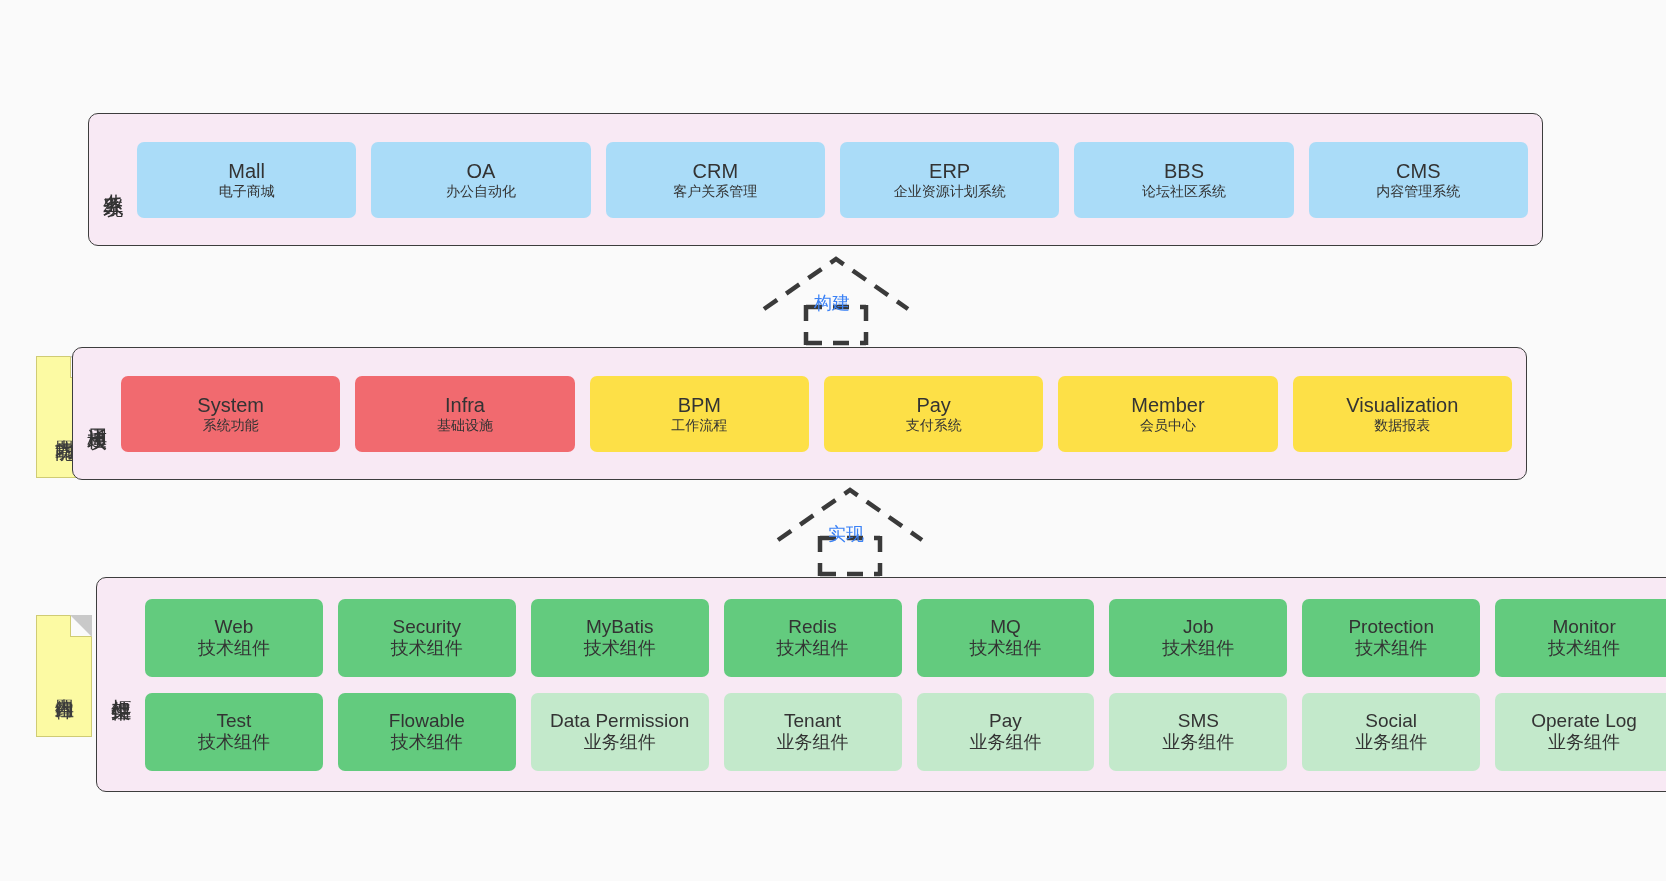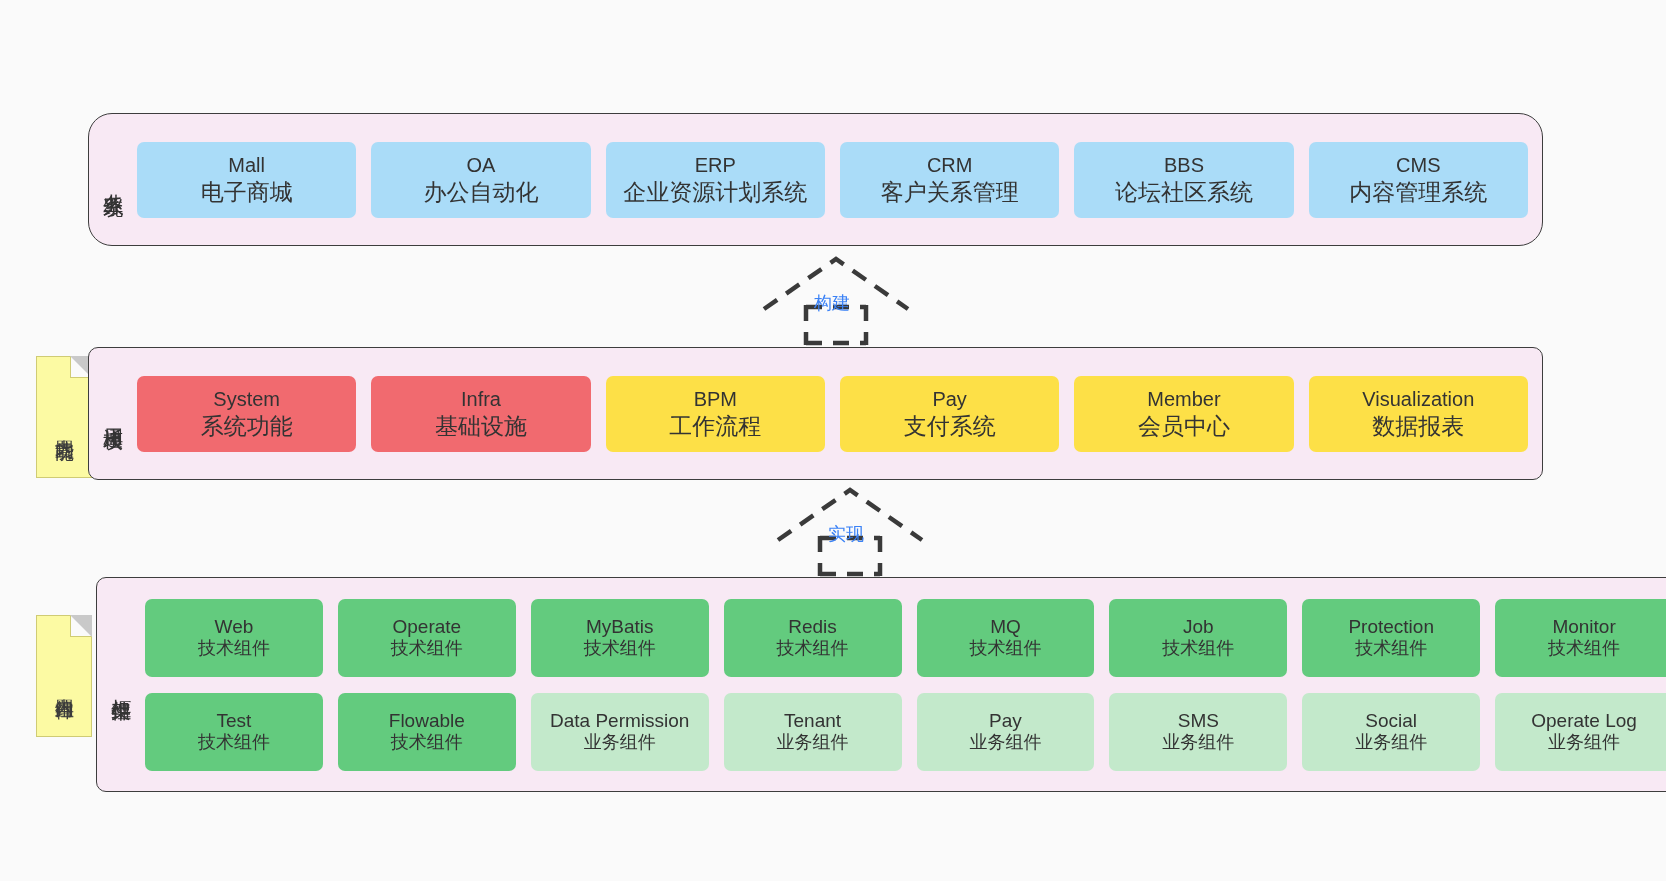--- a/index.html
+++ b/index.html
@@ -62,35 +62,35 @@
     display: flex;
     flex-direction: column;
     align-items: center;
     justify-content: center;
     text-align: center;
     line-height: 1.22;
     box-sizing: border-box;
     padding: 4px 6px;
   }
   .card .t1 { font-size: 20px; }
-  .card .t2 { font-size: 23px; }
+  .card .t2 { font-size: 14px; }
   .card.small .t1 { font-size: 19px; }
   .card.small .t2 { font-size: 18px; font-family: Liberation Serif, serif; }
 
   .c-blue        { background: #aadcf8; }
   .c-red         { background: #f16a6f; }
   .c-pink        { background: #fde047; }
   .c-green       { background: #63cb7e; }
   .c-lightgreen  { background: #c3e9cb; }
 
   
-  #layer-business { left: 88px;  top: 113px; width: 1455px; height: 133px; border-radius: 24px; }
+  #layer-business { left: 88px;  top: 113px; width: 1455px; height: 133px; }
   #layer-business .card { height: 76px; }
 
-  #layer-common   { left: 88px;  top: 347px; width: 1455px; height: 133px; }
+  #layer-common   { left: 72px;  top: 347px; width: 1455px; height: 133px; }
   #layer-common .card { height: 76px; }
 
   #layer-framework{ left: 96px;  top: 577px; width: 1592px; height: 215px; }
   #layer-framework .card { height: 78px; }
 
   
   .note {
     position: absolute;
     width: 56px;
     background: #fcfaa3;
@@ -163,26 +163,26 @@
     <div class="row">
       <div class="card c-blue">
         <span class="t1">Mall</span>
         <span class="t2">电子商城</span>
       </div>
       <div class="card c-blue">
         <span class="t1">OA</span>
         <span class="t2">办公自动化</span>
       </div>
       <div class="card c-blue">
+        <span class="t1">CRM</span>
+        <span class="t2">客户关系管理</span>
+      </div>
+      <div class="card c-blue">
         <span class="t1">ERP</span>
         <span class="t2">企业资源计划系统</span>
-      </div>
-      <div class="card c-blue">
-        <span class="t1">CRM</span>
-        <span class="t2">客户关系管理</span>
       </div>
       <div class="card c-blue">
         <span class="t1">BBS</span>
         <span class="t2">论坛社区系统</span>
       </div>
       <div class="card c-blue">
         <span class="t1">CMS</span>
         <span class="t2">内容管理系统</span>
       </div>
     </div>
@@ -254,21 +254,21 @@
 <div class="layer" id="layer-framework">
   <div class="layer-title">框架组件</div>
   <div class="layer-body">
 
     <div class="row">
       <div class="card small c-green">
         <span class="t1">Web</span>
         <span class="t2">技术组件</span>
       </div>
       <div class="card small c-green">
-        <span class="t1">Operate</span>
+        <span class="t1">Security</span>
         <span class="t2">技术组件</span>
       </div>
       <div class="card small c-green">
         <span class="t1">MyBatis</span>
         <span class="t2">技术组件</span>
       </div>
       <div class="card small c-green">
         <span class="t1">Redis</span>
         <span class="t2">技术组件</span>
       </div>

